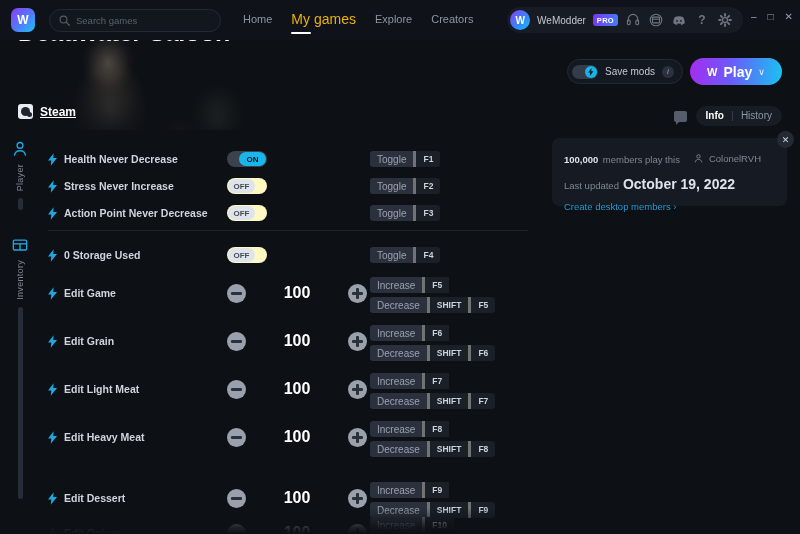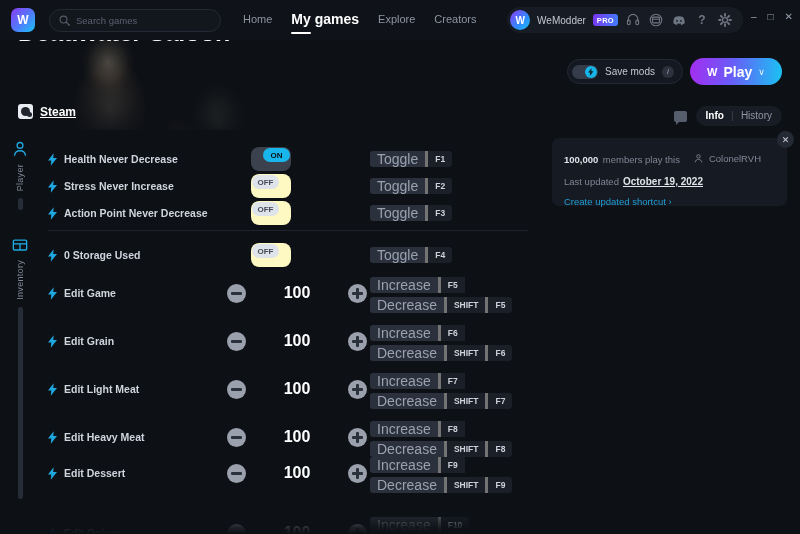--- a/index.html
+++ b/index.html
@@ -29,21 +29,21 @@
   .search-box {
     margin-left: 14px; width: 172px; height: 23px; border-radius: 12px;
     border: 1px solid #242a35; background: #12161d;
     display: flex; align-items: center; padding: 0 9px; gap: 6px;
   }
   .search-ico { width: 11px; height: 11px; flex: 0 0 auto; opacity: .55; }
   .search-ph { font-size: 9.5px; color: #5a6271; white-space: nowrap; }
 
   .nav { display: flex; align-items: center; gap: 19px; margin-left: 22px; height: 40px; }
   .nav-item { font-size: 11px; color: #8d95a4; white-space: nowrap; cursor: pointer; position: relative; padding-bottom: 2px;}
-  .nav-item.active { color: #ffffff; font-size: 14px; font-weight: bold; }
+  .nav-item.active { color: #eab308; font-size: 14px; font-weight: normal; }
   .nav-item.active::after {
     content:''; position: absolute; left: 0; bottom: -5px; width: 20px; height: 2px;
     background: #fff; border-radius: 1px;
   }
 
   .acct-pill {
     position: absolute; right: 57px; top: 7px; height: 26px;
     display: flex; align-items: center; gap: 7px;
     background: #171b23; border-radius: 14px; padding: 0 10px 0 3px;
   }
@@ -127,55 +127,55 @@
     margin-top: 6px; letter-spacing: .3px;
   }
   .rail-bar { width: 5px; background: #272d38; border-radius: 3px; margin-top: 7px; }
 
   
   .list { position: absolute; left: 40px; top: 130px; width: 490px; height: 404px; z-index: 5; }
   .row { position: absolute; left: 0; width: 490px; display: flex; align-items: center; }
   .bolt { width: 9px; height: 13px; flex: 0 0 auto; margin-left: 8px; }
   .row-label { font-size: 10.5px; color: #cfd4dd; font-weight: bold; margin-left: 7px; white-space: nowrap; }
 
-  .toggle { position: absolute; left: 187px; width: 40px; height: 24px; border-radius: 8px; cursor: pointer; margin-left: 24px; }
+  .toggle { position: absolute; left: 187px; width: 40px; height: 16px; border-radius: 8px; cursor: pointer; }
   .toggle.on { background: #3b424e; }
   .toggle.off { background: #fef9c3; }
   .tg-pill {
     position: absolute; top: 1px; height: 14px; border-radius: 7px;
     font-size: 8px; font-weight: bold; display: flex; align-items: center; justify-content: center;
   }
   .toggle.on .tg-pill { right: 1px; width: 27px; background: #19b6ec; color: #0b1219; }
   .toggle.off .tg-pill { left: 1px; width: 27px; background: #dfe3ea; color: #454c58; }
 
   .stepper { position: absolute; left: 187px; width: 140px; display: flex; align-items: center; justify-content: space-between; }
   .circ { width: 19px; height: 19px; border-radius: 50%; background: #9aa1ad; position: relative; cursor: pointer; flex: 0 0 auto;}
   .circ::before { content:''; position: absolute; left: 4px; top: 8.5px; width: 11px; height: 2.5px; background: #2b313b; border-radius:1px; }
   .circ.plus::after { content:''; position: absolute; left: 8.25px; top: 4px; width: 2.5px; height: 11px; background: #2b313b; border-radius:1px;}
   .value { font-size: 16px; font-weight: bold; color: #ffffff; }
 
   .keys { position: absolute; left: 330px; display: flex; flex-direction: column; gap: 4px; }
   .keyrow { display: flex; align-items: stretch; height: 16px; border-radius: 3px; overflow: hidden; }
-  .k-act { background: #2b313c; color: #9aa2b0; font-size: 14px; display: flex; align-items: center; padding: 0 7px; }
+  .k-act { background: #2b313c; color: #9aa2b0; font-size: 10px; display: flex; align-items: center; padding: 0 7px; }
   .k-key { background: #1a1f28; color: #cdd3dc; font-size: 8.5px; font-weight: bold; display: flex; align-items: center;
            justify-content: center; padding: 0 7px; min-width: 24px; border-left: 3px solid #737373; }
 
   .divider { position: absolute; left: 48px; width: 480px; height: 1px; background: #1e232c; }
 
   
   .infocard {
     position: absolute; right: 13px; top: 138px; width: 235px; height: 68px;
     background: #161a22; border-radius: 7px; z-index: 8; padding: 11px 12px;
   }
   .ic-row1 { display: flex; align-items: center; gap: 13px; }
   .ic-count { font-size: 9.5px; font-weight: bold; color: #dfe3ea; }
   .ic-muted { font-size: 9.5px; color: #7f8796; }
   .ic-author { display: flex; align-items: center; gap: 5px; }
   .ic-row2 { margin-top: 9px; display: flex; gap: 4px; align-items: baseline; }
-  .ic-date { font-size: 10px; font-weight: bold; color: #dfe3ea; text-decoration: underline; }
+  .ic-date { font-size: 14px; font-weight: bold; color: #dfe3ea; }
   .ic-link { margin-top: 9px; font-size: 9.5px; color: #1f9ed6; cursor: pointer; }
   .closebtn {
     position: absolute; right: 6px; top: 131px; width: 17px; height: 17px; border-radius: 50%;
     background: #242a34; display: flex; align-items: center; justify-content: center;
     font-size: 9px; color: #cfd4dd; z-index: 9; cursor: pointer;
   }
   .fade-bottom {
     position: absolute; left: 0; bottom: 0; width: 800px; height: 26px; z-index: 7; pointer-events: none;
     background: linear-gradient(to bottom, rgba(13,16,21,0) 0%, rgba(13,16,21,.88) 75%, #0d1015 100%);
   }
@@ -468,21 +468,21 @@
           <span class="k-key">F8</span>
         </div>
         <div class="keyrow">
           <span class="k-act">Decrease</span>
           <span class="k-key">SHIFT</span>
           <span class="k-key">F8</span>
         </div>
       </div>
     </div>
 
-    <div class="row" style="top:326px; height:34px;">
+    <div class="row" style="top:351px; height:34px;">
       <svg class="bolt" viewBox="0 0 10 14">
           <path d="M6.3 0 0 8.1h3.6L3.1 14 10 5.4H5.8z" fill="#1fa8e0"></path>
         </svg>
       <span class="row-label">Edit Dessert</span>
       <div class="stepper">
         <div class="circ minus"></div>
         <span class="value">100</span>
         <div class="circ plus"></div>
       </div>
       <div class="keys" style="top:1px;">
@@ -530,18 +530,18 @@
             <circle cx="10" cy="6.2" r="3.1" fill="none" stroke="#7f8796" stroke-width="1.6"></circle>
             <path d="M4 17c.4-3.6 2.9-5.4 6-5.4S15.6 13.4 16 17" fill="none" stroke="#7f8796" stroke-width="1.6"></path>
           </svg>
         <span class="ic-muted">ColonelRVH</span>
       </div>
     </div>
     <div class="ic-row2">
       <span class="ic-muted">Last updated</span>
       <span class="ic-date">October 19, 2022</span>
     </div>
-    <div class="ic-link">Create updated shortcut ›</div>
+    <div class="ic-link">Create desktop members ›</div>
   </div>
   <div class="closebtn">✕</div>
 
   <div class="fade-bottom"></div>
 </div>
 
 </body></html>

